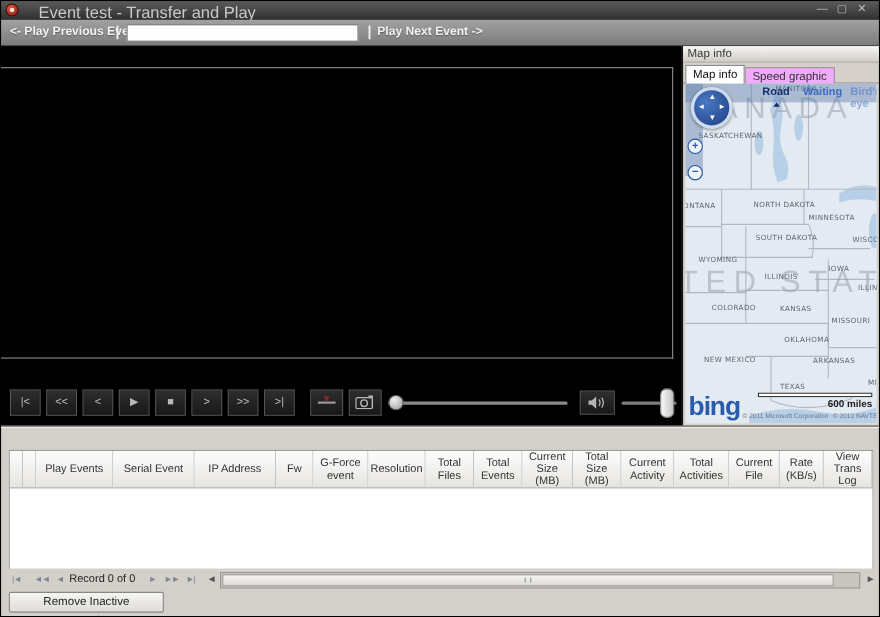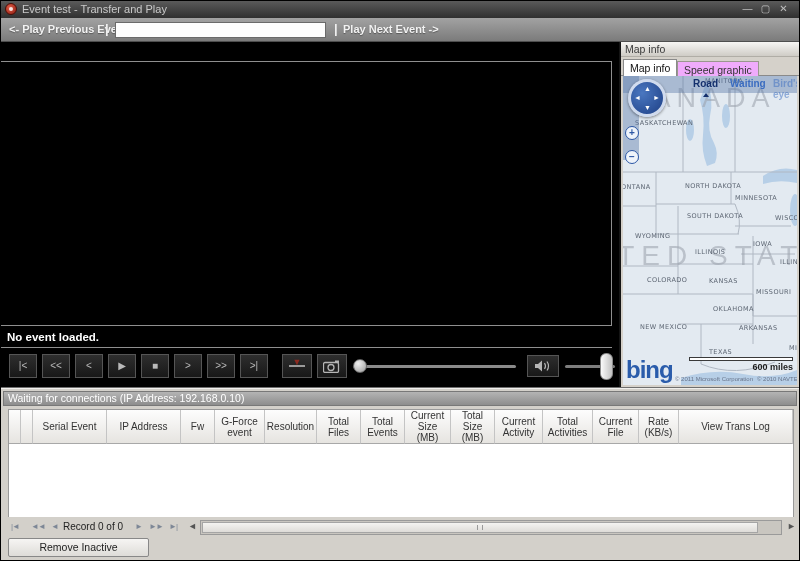--- a/index.html
+++ b/index.html
@@ -5,21 +5,21 @@
   * { margin:0; padding:0; box-sizing:border-box; }
   body { background:#444; font-family:"Liberation Sans", sans-serif; }
   #win { position:relative; width:800px; height:561px; background:#151515; border:1px solid #000; overflow:hidden; }
 
   
   #titlebar { position:absolute; left:0; top:0; width:100%; height:17px;
     background:linear-gradient(#5a5a5a,#303030); color:#c9c9c9; }
   #app-icon { position:absolute; left:4px; top:2px; width:12px; height:12px; border-radius:50%;
     background:radial-gradient(circle at 35% 35%, #e05a45, #8c1d12); border:1px solid #4a0e07; }
   #app-icon:after{ content:""; position:absolute; left:3px; top:3px; width:4px; height:4px; border-radius:50%; background:rgba(255,255,255,.85);}
-  #title-text { position:absolute; left:21px; top:2px; font-size:11px; }
+  #title-text { position:absolute; left:34px; top:2px; font-size:15px; }
   .wbtn { position:absolute; top:2px; width:15px; height:12px; font-size:10px; line-height:11px;
     text-align:center; color:#bdbdbd; cursor:default; }
   #btn-min{ right:44px; } #btn-max{ right:26px; } #btn-close{ right:8px; }
 
   
   #toolbar { position:absolute; left:0; top:17px; width:100%; height:24px;
     background:linear-gradient(#a2a2a2,#7b7b7b); border-bottom:1px solid #4e4e4e; color:#fff; }
   .tb-label { position:absolute; top:5px; font-size:11px; font-weight:bold; color:#f2f2f2; text-shadow:0 1px 1px rgba(0,0,0,.35); cursor:pointer; }
   .tb-sep { position:absolute; top:3px; font-size:13px; font-weight:bold; color:#efefef; }
   #prev-label{ left:8px; } #sep1{ left:104px; } #sep2{ left:333px; } #next-label{ left:342px; }
@@ -124,21 +124,20 @@
   <div id="toolbar">
     <span id="prev-label" class="tb-label">&lt;- Play Previous Event</span>
     <span id="sep1" class="tb-sep">|</span>
     <input id="event-input" type="text" value="" style="">
     <span id="sep2" class="tb-sep">|</span>
     <span id="next-label" class="tb-label">Play Next Event -&gt;</span>
   </div>
 
   <div id="player">
     <div id="video-region"></div>
-    <div id="no-event">No event loaded.</div>
     <div id="controls">
       <div class="pbtn" style="left:8px">|&lt;</div>
       <div class="pbtn" style="left:41px">&lt;&lt;</div>
       <div class="pbtn" style="left:74px">&lt;</div>
       <div class="pbtn" style="left:107px">▶</div>
       <div class="pbtn" style="left:140px">■</div>
       <div class="pbtn" style="left:173px">&gt;</div>
       <div class="pbtn" style="left:206px">&gt;&gt;</div>
       <div class="pbtn" style="left:239px">&gt;|</div>
       <div class="pbtn wide" style="left:281px">
@@ -243,26 +242,26 @@
 
       <div id="scale-bar"></div>
       <div id="scale-label">600 miles</div>
       <div id="bing-logo">bing</div>
       <div id="copy-ms" class="copyright">© 2011 Microsoft Corporation</div>
       <div id="copy-nav" class="copyright">© 2010 NAVTEQ</div>
     </div>
   </div>
 
   <div id="connections">
-    <div id="status-bar">Waiting for connections (IP Address: 192.168.0.10)</div>
 
     <div id="grid">
       <div id="grid-header">
         <div class="hcell" style="flex-basis:12px"></div>
         <div class="hcell" style="flex-basis:12px"></div>
+        <div class="hcell" style="flex-basis:70px">Play Events</div>
         <div class="hcell" style="flex-basis:74px">Serial Event</div>
         <div class="hcell" style="flex-basis:74px">IP Address</div>
         <div class="hcell" style="flex-basis:34px">Fw</div>
         <div class="hcell" style="flex-basis:50px">G-Force event</div>
         <div class="hcell" style="flex-basis:52px">Resolution</div>
         <div class="hcell" style="flex-basis:44px">Total Files</div>
         <div class="hcell" style="flex-basis:44px">Total Events</div>
         <div class="hcell" style="flex-basis:46px">Current Size (MB)</div>
         <div class="hcell" style="flex-basis:44px">Total Size (MB)</div>
         <div class="hcell" style="flex-basis:48px">Current Activity</div>

